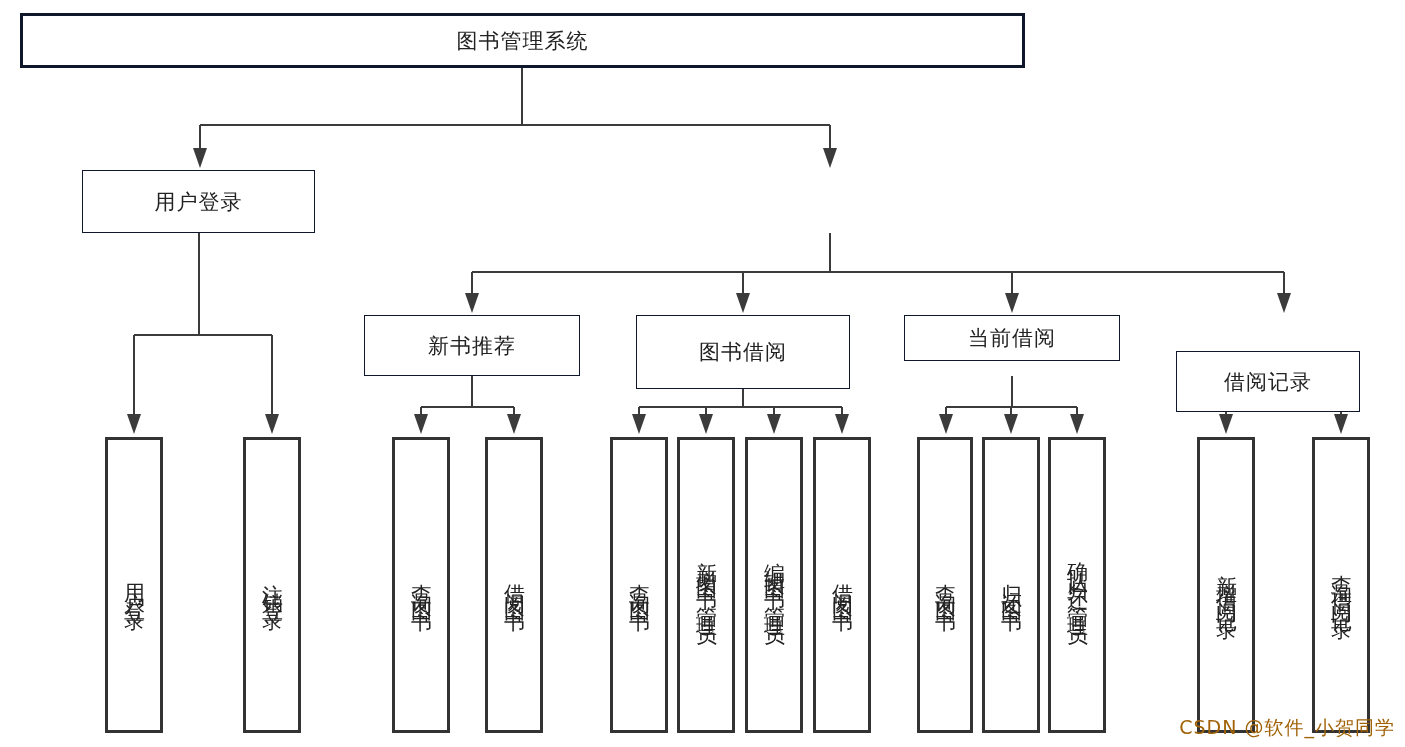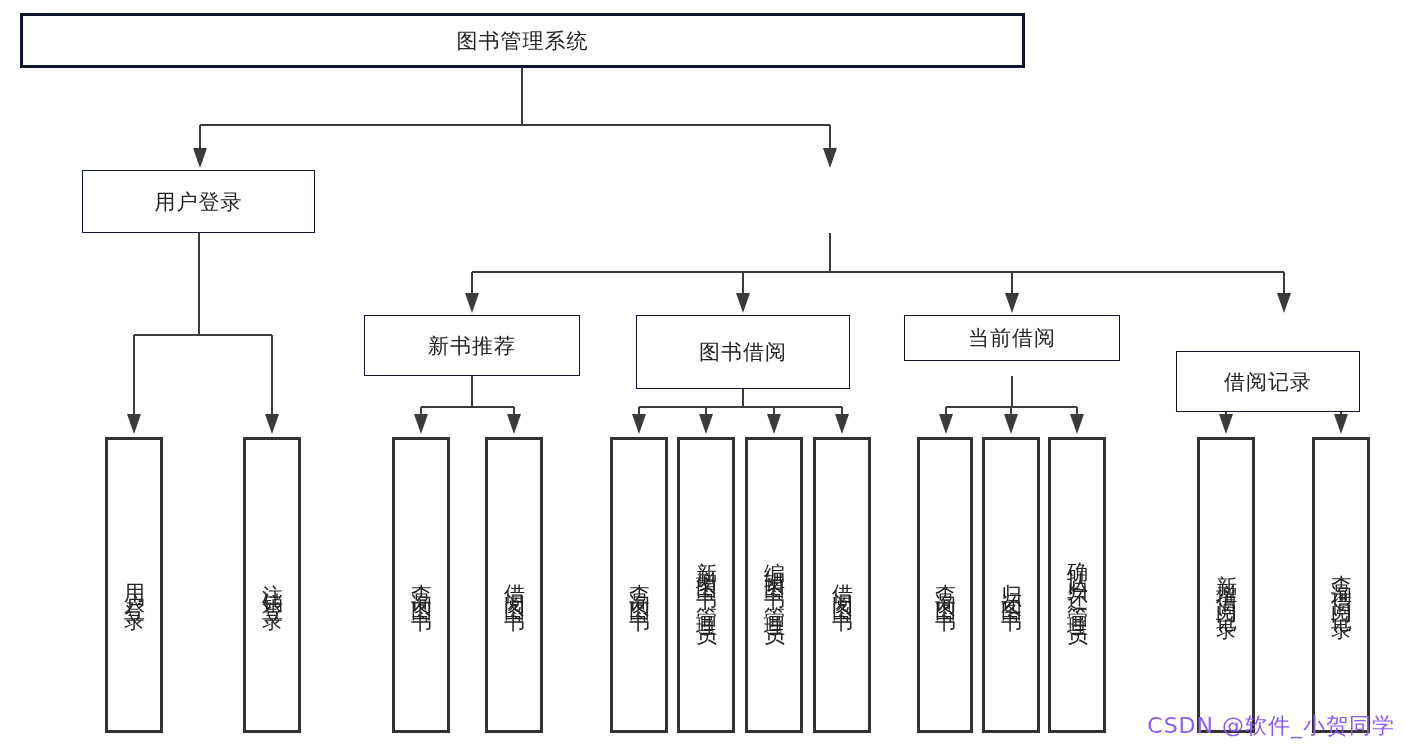--- a/index.html
+++ b/index.html
@@ -45,22 +45,22 @@
     letter-spacing: 9px;
     line-height: 1.1;
     top: 437px;
     width: 58px;
     height: 296px;
   }
   .watermark {
     position: absolute;
     right: 10px;
     bottom: 6px;
-    color: #8b5cf6;
-    font-size: 22px;
+    color: #a16207;
+    font-size: 19px;
     letter-spacing: 1px;
     pointer-events: none;
     white-space: nowrap;
   }
 </style>
 </head>
 <body>
 
 <div class="stage">
 

